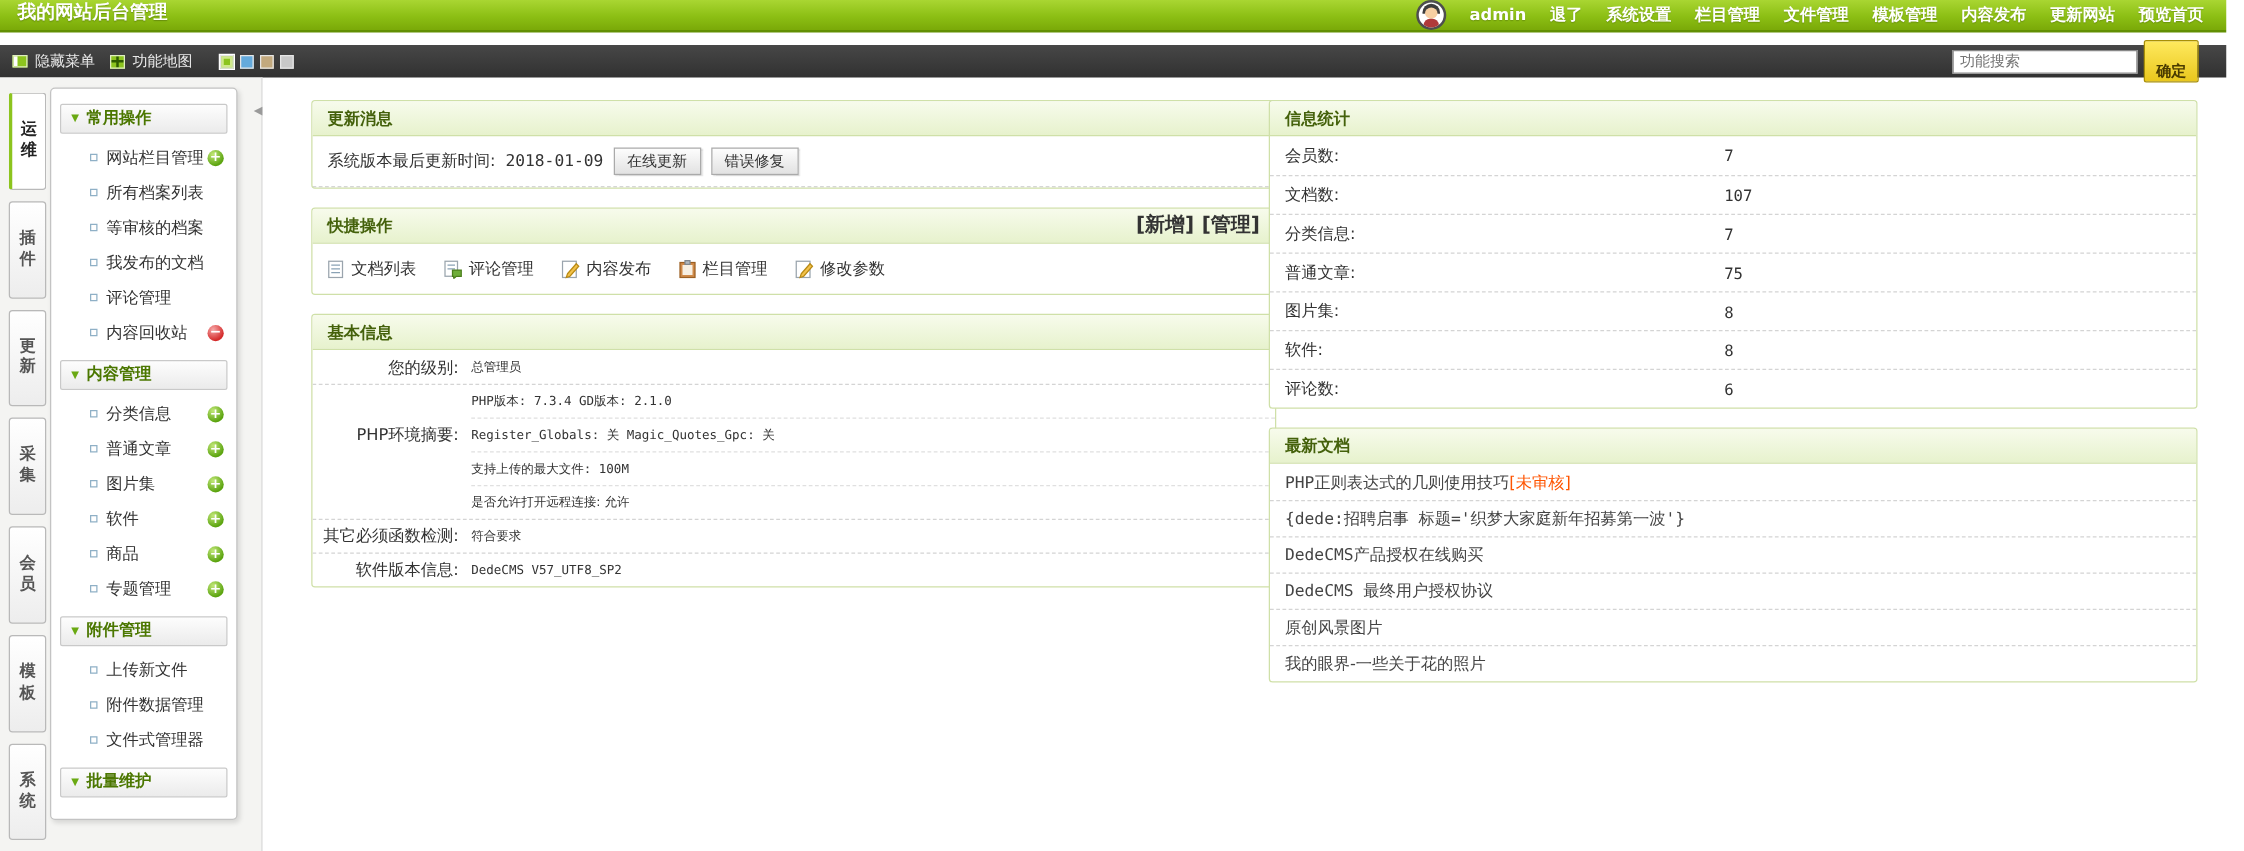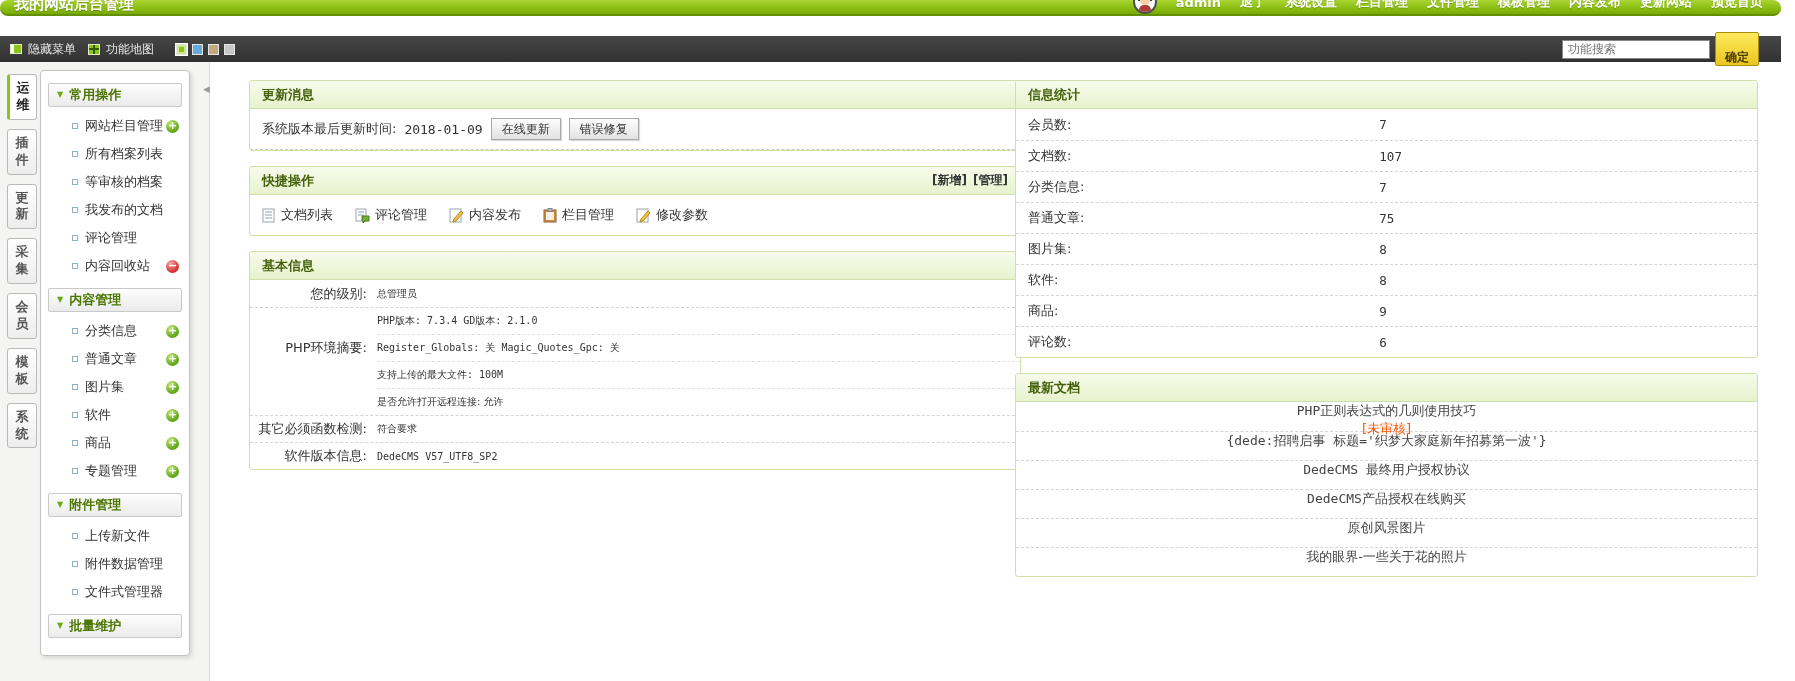--- a/index.html
+++ b/index.html
@@ -1,23 +1,23 @@
 <!DOCTYPE html>
 <html><head>
 <meta charset="utf-8">
 <style>
   * { margin:0; padding:0; box-sizing:border-box; }
   html,body { width:1795px; height:681px; overflow:hidden;
     font-family:"DejaVu Sans","Liberation Sans",sans-serif; background:#fff; }
   .stage { position:relative; width:1795px; height:681px; background:#fff; }
 
   
-  .topbar { position:absolute; left:0; top:0; width:1781px; height:16px;
+  .topbar { position:absolute; left:0; top:0; width:1781px; height:26px;
     background:linear-gradient(#a9d632,#8cbf14 55%,#7aa908);
-    border-bottom:2px solid #628f03; display:flex; align-items:flex-end;border-radius:17px; }
+    border-bottom:2px solid #628f03; display:flex; align-items:flex-start; }
   .topbar .title { margin-left:14px; color:#fff; font-size:15px; font-weight:bold;
     text-shadow:0 1px 1px rgba(0,0,0,.25); }
   .topnav { margin-left:auto; margin-right:18px; display:flex; align-items:center; gap:19px; }
   .topnav a { color:#fff; font-size:13px; font-weight:bold; text-decoration:none;
     text-shadow:0 1px 1px rgba(0,0,0,.2); cursor:pointer; white-space:nowrap; }
   .avatar { width:24px; height:24px; border-radius:50%; background:#fff;
     border:2px solid #4e4e4e; overflow:hidden; position:relative; flex:0 0 auto; }
   .avatar .hair { position:absolute; left:3px; top:1px; width:14px; height:8px;
     border-radius:7px 7px 0 0; background:#3d3d3d; }
   .avatar .face { position:absolute; left:5px; top:4px; width:10px; height:9px;
@@ -47,21 +47,21 @@
   .searchbox input { width:148px; height:19px; border:1px solid #888; font-size:12px;
     padding:1px 5px; color:#555; background:#fff; font-family:inherit; }
   .btn-yellow { height:20px; padding:16px 9px; font-size:12px; font-weight:bold; color:#4a3b00;
     background:linear-gradient(#ffe95e,#e9c71d); border:1px solid #a88f07; border-radius:2px; cursor:pointer; }
 
   
   .leftstrip { position:absolute; left:0; top:62px; width:210px; height:619px;
     background:#f4f4f2; border-right:1px solid #dcdcdc; }
   .collapse-arrow { position:absolute; left:203px; top:84px; font-size:9px; color:#9a9a9a; cursor:pointer; }
   .rail { position:absolute; left:7px; top:74px; display:flex; flex-direction:column; gap:9px; }
-  .rail .tab { width:30px; padding:5px 6px; background:linear-gradient(#ffffff,#ededed);
+  .rail .tab { width:30px; padding:21px 6px; background:linear-gradient(#ffffff,#ededed);
     border:1px solid #b9b9b9; border-radius:3px; font-size:13px; font-weight:bold; color:#555;
     text-align:center; line-height:1.3; word-break:break-all; cursor:pointer; }
   .rail .tab.active { border-left:3px solid #8cc41e; color:#222; background:#fff; }
 
   .sidebar { position:absolute; left:40px; top:70px; width:150px; min-height:495px;
     background:#fff; border:1px solid #c3c3c3; border-radius:4px;
     box-shadow:2px 2px 4px rgba(0,0,0,.12); padding:4px 0 12px; }
   .sec-hd { margin:8px 7px 5px; height:24px; line-height:22px; padding:0 8px;
     background:linear-gradient(#fdfdfd,#ebebeb); border:1px solid #c9c9c9; border-radius:2px;
     font-size:13px; font-weight:bold; color:#4b7700; cursor:pointer; display:flex; align-items:center; }
@@ -76,21 +76,21 @@
   .badge.minus { background:radial-gradient(circle at 35% 28%,#f6a6a6,#d42b2b 70%); }
 
   
   .col-left { position:absolute; left:213px; top:80px; width:772px;margin-left:36px; }
   .col-right { position:absolute; left:1015px; top:80px; width:743px; }
   .panel { background:#fff; border:1px solid #cfe0a8; border-radius:3px; margin-bottom:15px; overflow:hidden; }
   .panel-hd { height:28px; padding:0 12px; display:flex; align-items:center;
     background:linear-gradient(#f7fbec,#e7f2cd); border-bottom:1px solid #cfe0a8;
     color:#44610b; font-size:13px; font-weight:bold; }
   .panel-hd .hd-links { margin-left:auto; display:flex; gap:6px; }
-  .panel-hd .hd-links a { color:#333; font-weight:bold; font-size:12px; text-decoration:none; cursor:pointer; }
+  .panel-hd .hd-links a { color:#333; font-weight:bold; font-size:16px; text-decoration:none; cursor:pointer; }
   .mono { font-family:"DejaVu Sans Mono","Liberation Mono",monospace; }
 
   .update-body { display:flex; align-items:center; gap:8px; padding:9px 12px;
     font-size:13px; color:#333; border-bottom:1px dashed #c9c9c9; }
   .btn-gray { height:22px; padding:0 10px; font-size:12px; color:#333;
     background:linear-gradient(#fdfdfd,#e2e2e2); border:1px solid #aaa; cursor:pointer;
     box-shadow:1px 1px 1px rgba(0,0,0,.15); }
 
   .quick-body { display:flex; align-items:center; gap:22px; padding:11px 12px; font-size:13px; color:#333; }
   .quick-item { display:flex; align-items:center; gap:5px; cursor:pointer; }
@@ -101,21 +101,21 @@
   .b-row.full { border-top:1px dashed #d4d4d4; }
   .b-row.sub .val { border-top:1px dashed #e0e0e0; }
   .b-row.first { border-top:none; }
   .tag-orange { color:#ff5400; }
 
   .st-row { display:flex; height:31px; align-items:center; padding:0 12px; font-size:13px; color:#333; }
   .st-row + .st-row { border-top:1px dashed #d4d4d4; }
   .st-row .lbl { width:49%; }
   .st-row .val { font-size:12.5px; }
 
-  .doc-row { height:29px; display:flex; align-items:center; padding:0 12px; font-size:13px; color:#444;flex-direction:column; }
+  .doc-row { height:29px; display:flex; align-items:center; padding:0 12px; font-size:13px; color:#444; }
   .doc-row + .doc-row { border-top:1px dashed #d4d4d4; }
   .doc-row a { color:#444; text-decoration:none; cursor:pointer; }
 </style>
 </head>
 <body>
 
 <div class="stage">
 
   <div class="topbar">
     <div class="title">我的网站后台管理</div>
@@ -389,49 +389,45 @@
         </div>
         <div class="st-row">
           <span class="lbl">图片集:</span>
           <span class="val mono">8</span>
         </div>
         <div class="st-row">
           <span class="lbl">软件:</span>
           <span class="val mono">8</span>
         </div>
         <div class="st-row">
-          <span class="lbl">商品:</span>
-          <span class="val mono">9</span>
-        </div>
-        <div class="st-row">
           <span class="lbl">评论数:</span>
           <span class="val mono">6</span>
         </div>
       </div>
     </div>
 
     <div class="panel">
       <div class="panel-hd">
         <span>最新文档</span>
       </div>
       <div>
         <div class="doc-row">
           <a class="mono">PHP正则表达式的几则使用技巧</a>
           <span class="tag-orange">[未审核]</span>
         </div>
         <div class="doc-row">
           <a class="mono">{dede:招聘启事 标题='织梦大家庭新年招募第一波'}</a>
         </div>
         <div class="doc-row">
+          <a class="mono">DedeCMS产品授权在线购买</a>
+        </div>
+        <div class="doc-row">
           <a class="mono">DedeCMS 最终用户授权协议</a>
         </div>
         <div class="doc-row">
-          <a class="mono">DedeCMS产品授权在线购买</a>
-        </div>
-        <div class="doc-row">
           <a>原创风景图片</a>
         </div>
         <div class="doc-row">
           <a>我的眼界-一些关于花的照片</a>
         </div>
       </div>
     </div>
   </div>
 
 </div>

